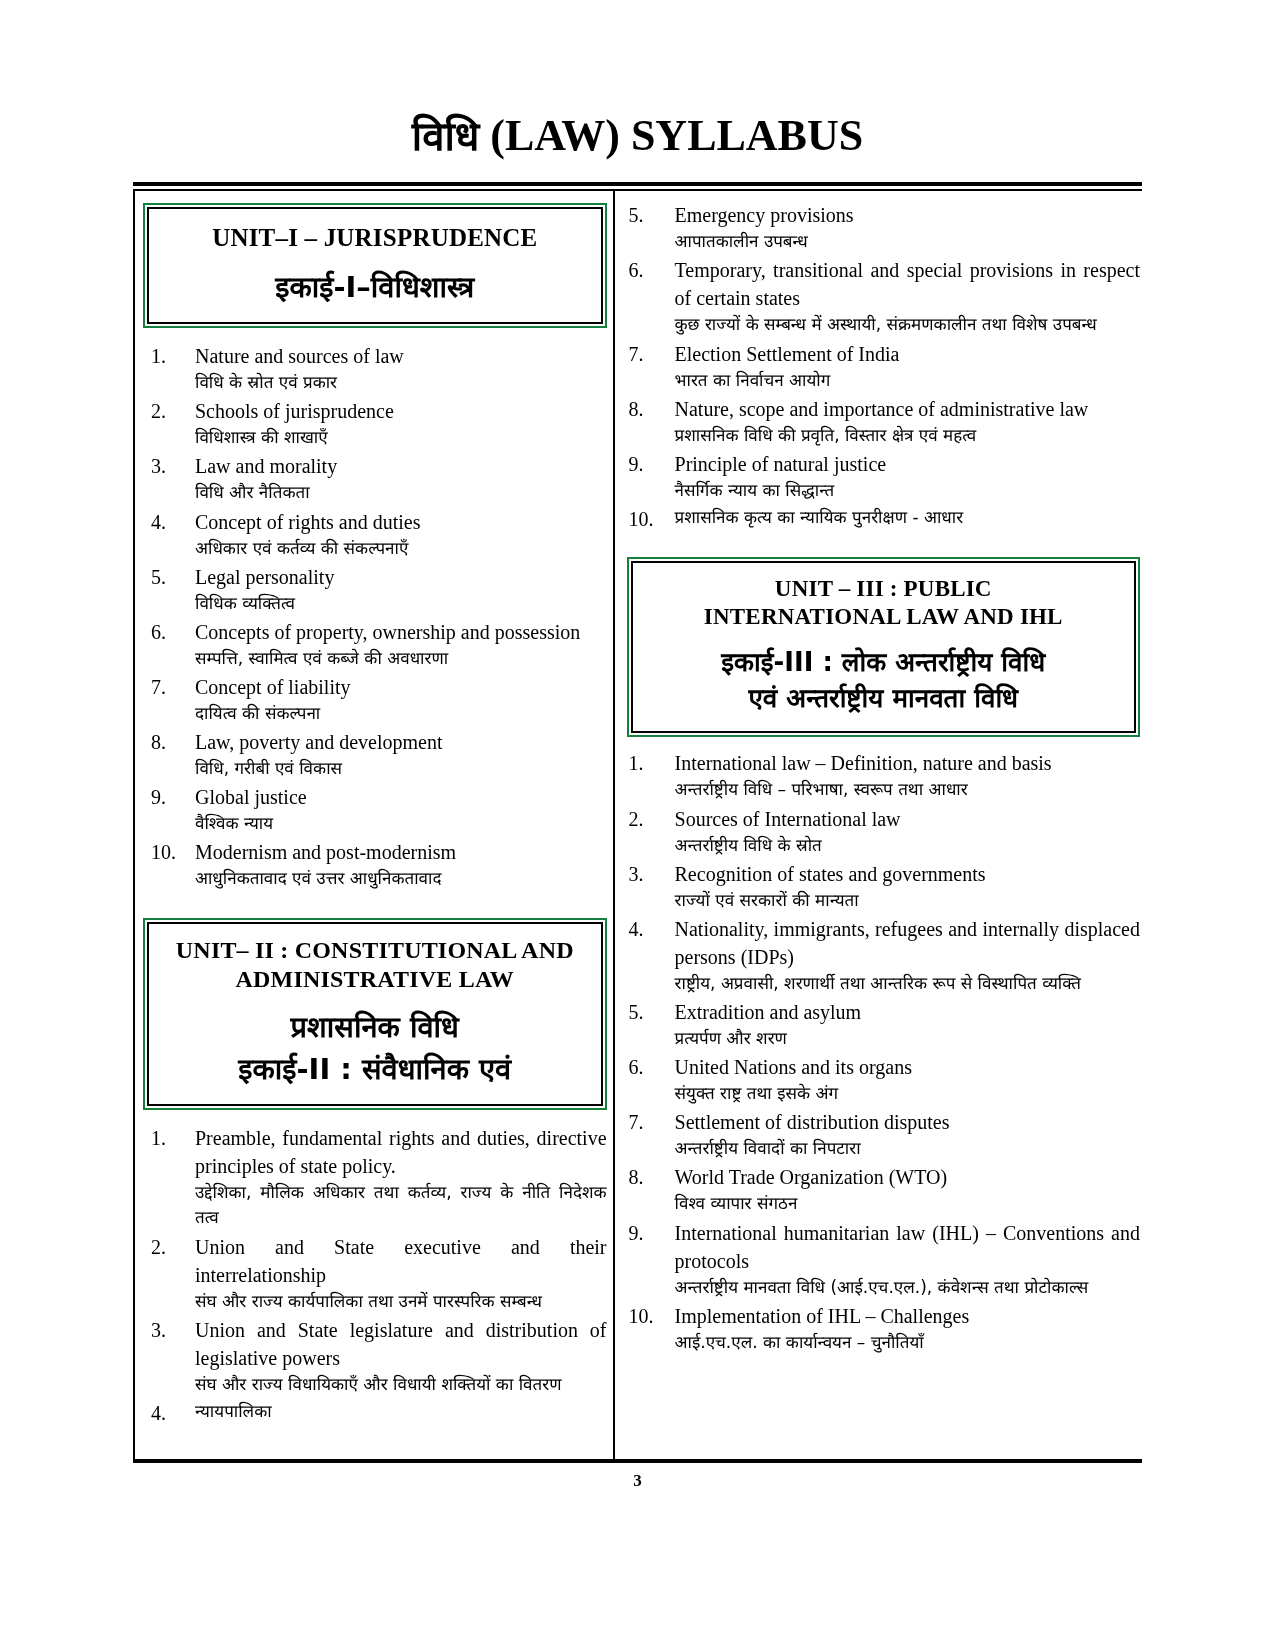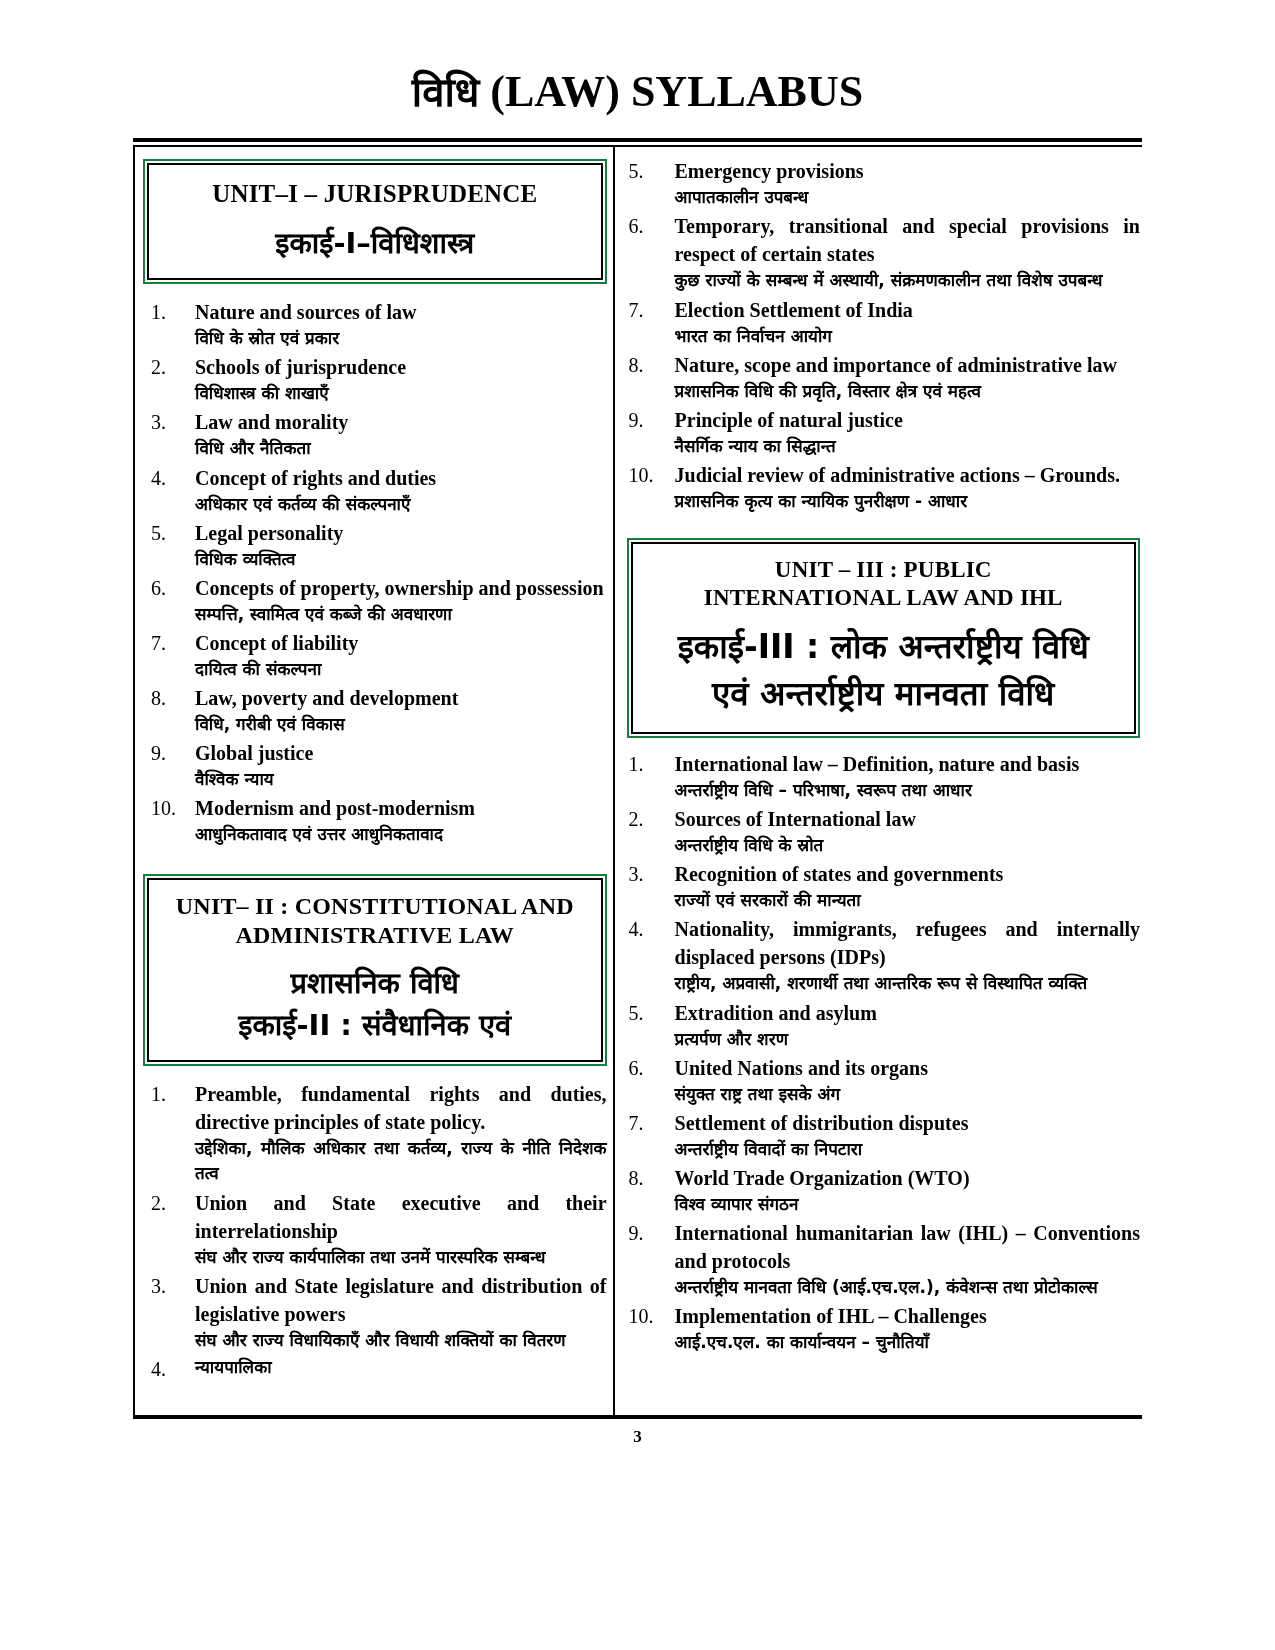--- a/index.html
+++ b/index.html
@@ -25,21 +25,21 @@
     padding: 0;
   }
 
   
   .doc-title {
     text-align: center;
     font-size: 44px;
     font-weight: bold;
     letter-spacing: 0px;
     margin: 0;
-    padding-top: 67px;
+    padding-top: 111px;
     line-height: 1.12;
     font-family: "Liberation Serif", "DejaVu Serif", serif;
   }
   .doc-title .hi { font-family: "DejaVu Sans", sans-serif; font-size: 40px; }
 
   
   .top-rule {
     margin: 22px 133px 0 133px;
     border-top: 4px solid #000;
     border-bottom: 2px solid #000;
@@ -103,21 +103,21 @@
     line-height: 1.32;
     margin-top: 12px;
   }
   .unit-box.unit1 .unit-box-inner { padding: 14px 10px 16px 10px; }
   .unit-box.unit1 .unit-en { font-size: 25px; }
   .unit-box.unit1 .unit-hi { font-size: 29px; margin-top: 14px; }
   .unit-box.unit2 { margin-top: 26px; }
   .unit-box.unit2 .unit-hi { font-size: 29px; line-height: 1.45; }
   .unit-box.unit3 { margin-top: 24px; margin-bottom: 12px; }
   .unit-box.unit3 .unit-en { font-size: 23px; }
-  .unit-box.unit3 .unit-hi { font-size: 33px; line-height: 1.42; }
+  .unit-box.unit3 .unit-hi { font-size: 26px; line-height: 1.42; }
 
   
   ol.syl-list {
     list-style: none;
     margin: 0;
     padding: 0;
   }
   .syl-item {
     display: flex;
     align-items: flex-start;
@@ -126,21 +126,20 @@
   .syl-num {
     flex: 0 0 52px;
     font-size: 20px;
     line-height: 1.42;
     padding-left: 8px;
     box-sizing: border-box;
   }
   .syl-body {
     flex: 1 1 auto;
     min-width: 0;
-    font-weight: bold;
   }
   .syl-en {
     font-size: 20px;
     line-height: 1.40;
   }
   .syl-en.justify { text-align: justify; }
   .syl-hi {
     font-family: "DejaVu Sans", sans-serif;
     font-size: 17px;
     line-height: 1.48;
@@ -338,21 +337,20 @@
         <li class="syl-item">
           <span class="syl-num">9.</span>
           <span class="syl-body">
             <span class="syl-en" style="display:block">Principle of natural justice</span>
             <span class="syl-hi" style="display:block">नैसर्गिक न्याय का सिद्धान्त</span>
           </span>
         </li>
         <li class="syl-item">
           <span class="syl-num">10.</span>
           <span class="syl-body">
-            <span class="syl-en justify" style="display:block">Judicial review of administrative actions – Grounds.</span>
             <span class="syl-hi" style="display:block">प्रशासनिक कृत्य का न्यायिक पुनरीक्षण - आधार</span>
           </span>
         </li>
       </ol>
 
       <div class="unit-box unit3">
         <div class="unit-box-inner">
           <div class="unit-en">
             <div>UNIT – III : PUBLIC</div>
             <div>INTERNATIONAL LAW AND IHL</div>

